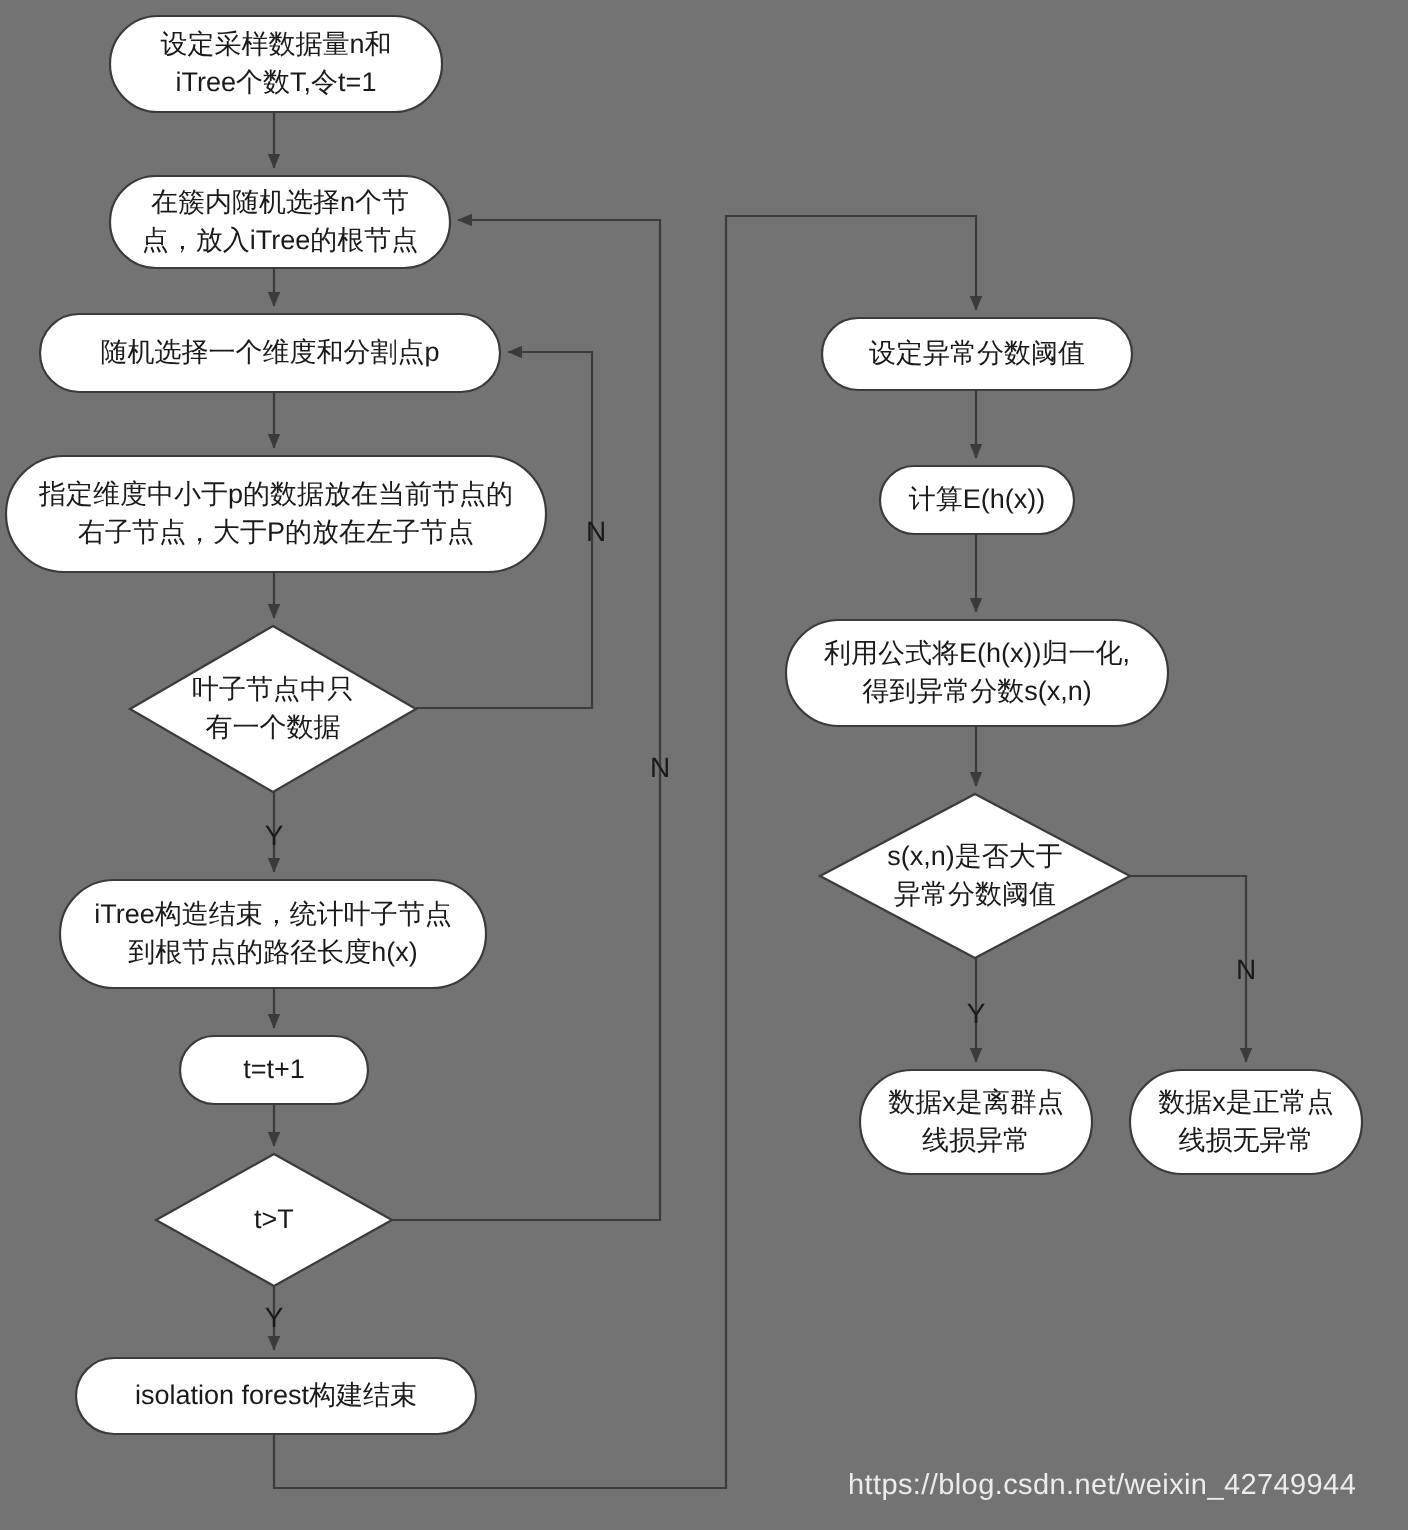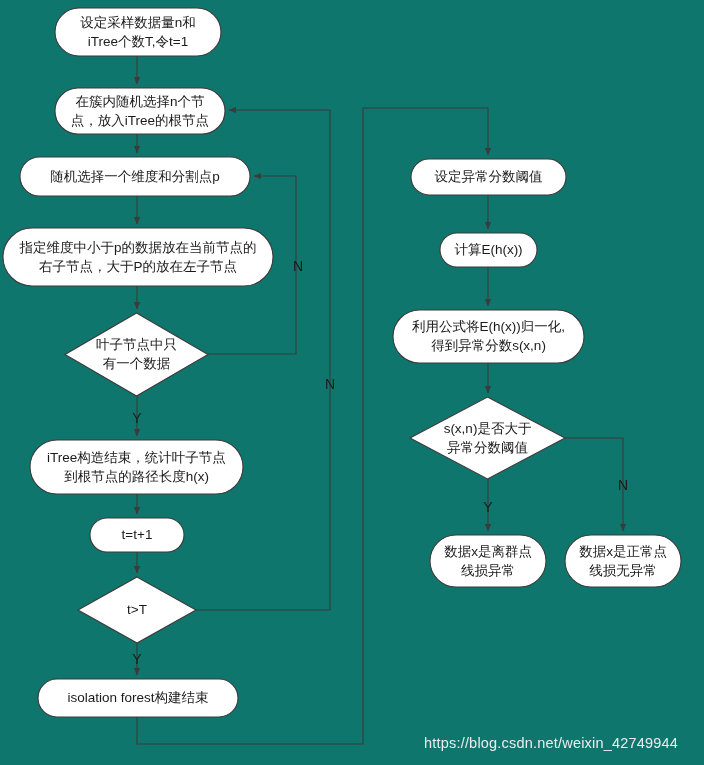--- a/index.html
+++ b/index.html
@@ -7,21 +7,21 @@
     padding: 0;
     background: #ffffff;
   }
   body {
     font-family: "Liberation Sans", "DejaVu Sans", sans-serif;
   }
   #canvas-wrap {
     position: relative;
     width: 704px;
     height: 765px;
-    background: #0f766e;
+    background: #737373;
     overflow: hidden;
     text-decoration: underline;
   }
   svg#flow {
     position: absolute;
     left: 0;
     top: 0;
     width: 704px;
     height: 765px;
   }

